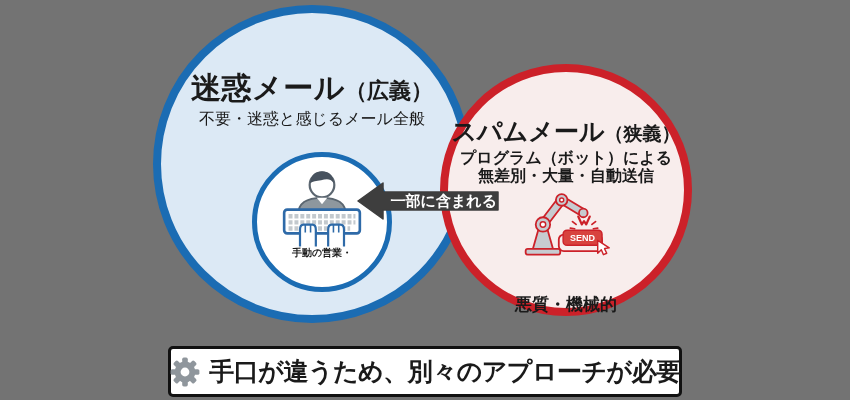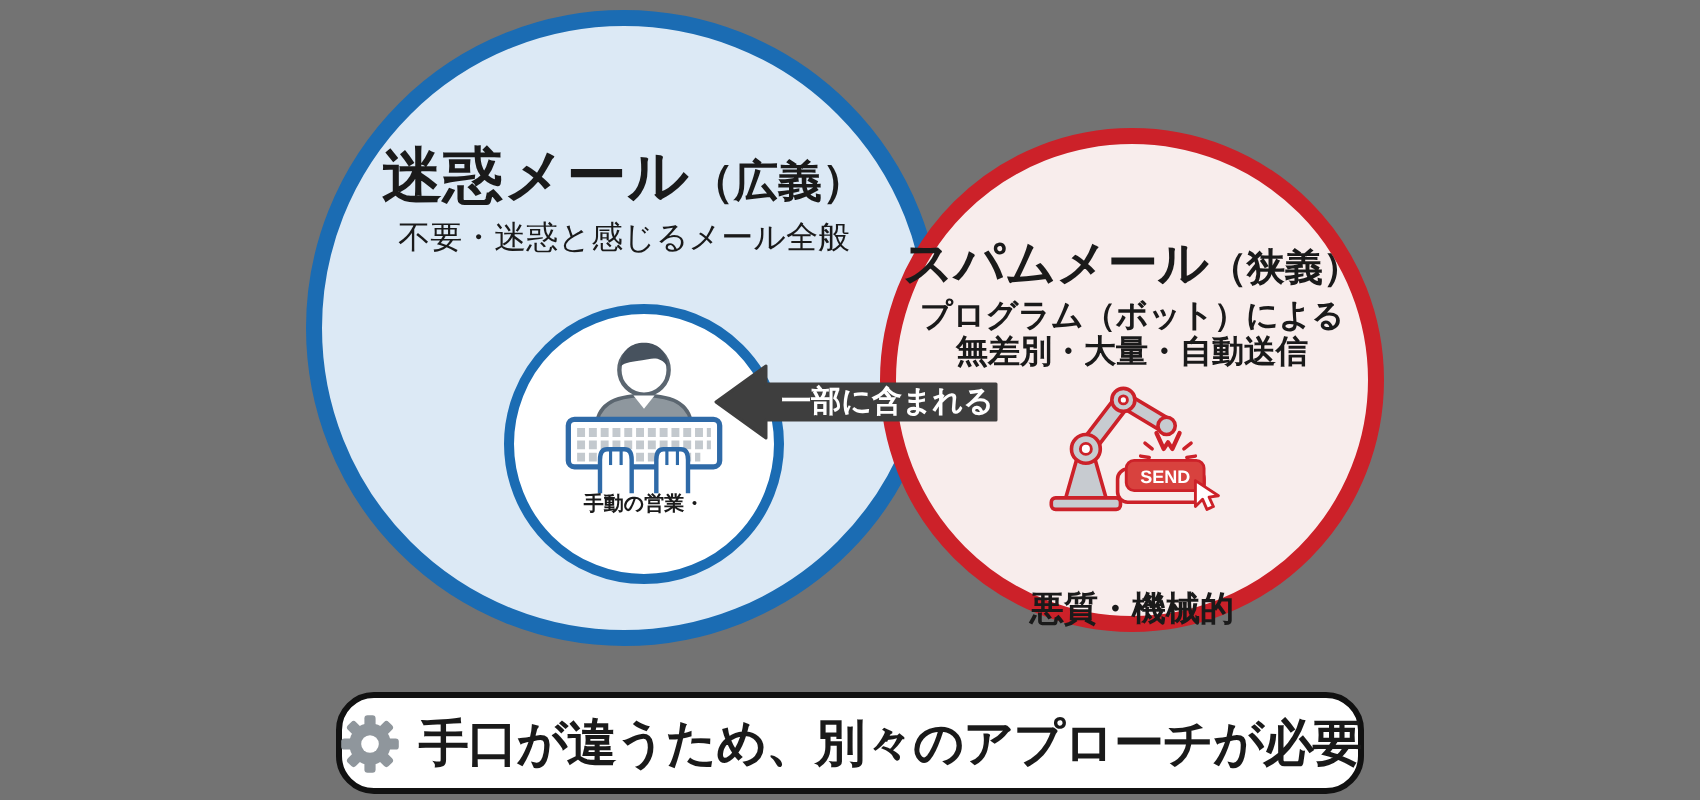--- a/index.html
+++ b/index.html
@@ -39,21 +39,21 @@
   .person-svg{margin-top:9px;width:88px;height:82px;flex:none;}
   .ic-label{margin-top:-5px;font-size:10px;font-weight:700;line-height:19px;text-align:center;white-space:nowrap;}
   .overlap-arrow{position:absolute;left:357px;top:182px;width:143px;height:38px;z-index:5;}
   .overlap-arrow svg{position:absolute;left:0;top:0;width:100%;height:100%;}
   .arrow-label{
     position:absolute;left:27px;right:3px;top:50%;transform:translateY(-50%);
     text-align:right;color:#ffffff;font-size:15px;font-weight:700;white-space:nowrap;
   }
   .banner{
     position:absolute;left:168px;top:346px;width:514px;height:51px;z-index:6;
-    background:#ffffff;border:3px solid #111111;border-radius:19px;box-sizing:border-box;
+    background:#ffffff;border:3px solid #111111;border-radius:5px;box-sizing:border-box;
     display:flex;align-items:center;justify-content:center;gap:8px;
   }
   .banner .gear-svg{width:32px;height:32px;flex:none;}
   .banner-text{font-size:25px;font-weight:800;letter-spacing:-0.5px;white-space:nowrap;}
 </style>
 </head>
 <body>
 
 <div class="stage">
 

